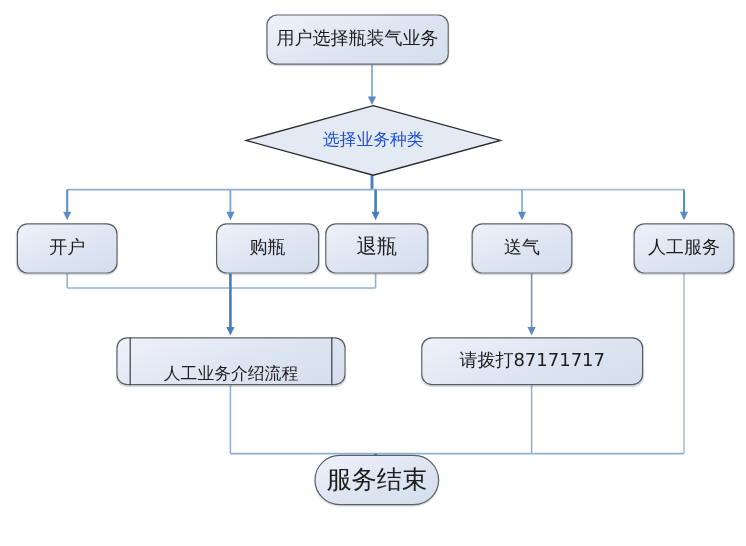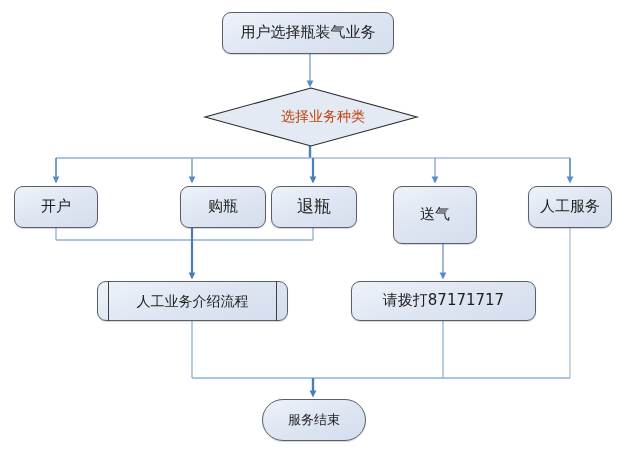--- a/index.html
+++ b/index.html
@@ -43,44 +43,45 @@
   .node .lbl {
     display: block;
     padding: 0 4px;
     white-space: nowrap;
   }
   .rounded-box { border-radius: 9px; }
   .term { border-radius: 999px; }
   .predef {
     border-radius: 9px;
     background: linear-gradient(160deg, #eef2f9 0%, #dde5f2 55%, #d5deee 100%);
+    align-items: flex-end;
   }
   .predef .bar-l, .predef .bar-r {
     position: absolute;
     top: -1px;
     bottom: -1px;
     width: 0;
     border-left: 1px solid #3b3f46;
   }
   .predef .bar-l { left: 10px; }
   .predef .bar-r { right: 10px; }
 
   .diamond-wrap {
     position: absolute;
   }
   .diamond-wrap .dia-label {
     position: absolute;
-    left: 12px;
+    left: 0;
     top: 0;
     width: 100%;
     height: 100%;
     display: flex;
     align-items: center;
     justify-content: center;
-    color: #c2410c;
+    color: #1d4ed8;
     white-space: nowrap;
   }
 </style>
 </head>
 <body>
 
 <div id="flowchart">
 
   <svg class="edges" viewBox="0 0 622 455" width="622" height="455" xmlns="http://www.w3.org/2000/svg">
     <defs>
@@ -114,55 +115,55 @@
 
     <path d="M192,321 L192,378" stroke="#8fb0d4" stroke-width="1.3" fill="none"></path>
     <path d="M443,321 L443,378" stroke="#8fb0d4" stroke-width="1.3" fill="none"></path>
     <path d="M570,228 L570,378" stroke="#a9bed6" stroke-width="1.3" fill="none"></path>
     <path d="M192,378 L570,378" stroke="#8fb0d4" stroke-width="1.3" fill="none"></path>
     <path d="M313,378 L313,394" stroke="#4a7ebb" stroke-width="2.4" fill="none" marker-end="url(#ah-thick)"></path>
 
     <polygon points="311,88 417,117 311,146 205,117" fill="#e4eaf4" stroke="#2b2b2b" stroke-width="1.1"></polygon>
   </svg>
 
-  <div class="node rounded-box" style="left:222px; top:12px; width:172px; height:42px; font-size:15px;text-align:center;">
+  <div class="node rounded-box" style="left:222px; top:12px; width:152px; height:42px; font-size:15px;text-align:center;">
     <span class="lbl">用户选择瓶装气业务</span>
   </div>
 
   <div class="diamond-wrap" style="left:205px; top:88px; width:212px; height:58px; font-size:14px;">
     <span class="dia-label">选择业务种类</span>
   </div>
 
   <div class="node rounded-box" style="left:14px; top:186px; width:84px; height:42px; font-size:15px;text-align:right;">
     <span class="lbl">开户</span>
   </div>
 
   <div class="node rounded-box" style="left:149px; top:186px; width:86px; height:42px; font-size:15px;margin-left:31px;">
     <span class="lbl">购瓶</span>
   </div>
 
   <div class="node rounded-box" style="left:271px; top:186px; width:86px; height:42px; font-size:17px;">
     <span class="lbl">退瓶</span>
   </div>
 
-  <div class="node rounded-box" style="left:393px; top:186px; width:84px; height:58px; font-size:15px;">
+  <div class="node rounded-box" style="left:393px; top:186px; width:84px; height:42px; font-size:15px;">
     <span class="lbl">送气</span>
   </div>
 
   <div class="node rounded-box" style="left:528px; top:186px; width:84px; height:42px; font-size:15px;">
     <span class="lbl">人工服务</span>
   </div>
 
   <div class="node predef" style="left:97px; top:281px; width:191px; height:40px; font-size:14px; position:absolute;">
     <span class="bar-l"></span>
     <span class="bar-r"></span>
     <span class="lbl">人工业务介绍流程</span>
   </div>
 
   <div class="node rounded-box" style="left:351px; top:281px; width:185px; height:40px; font-size:15px;text-align:center;">
     <span class="lbl">请拨打87171717</span>
   </div>
 
-  <div class="node term" style="left:262px; top:399px; width:104px; height:42px; font-size:13px;">
+  <div class="node term" style="left:262px; top:379px; width:104px; height:42px; font-size:21px;">
     <span class="lbl">服务结束</span>
   </div>
 
 </div>
 
 </body></html>

